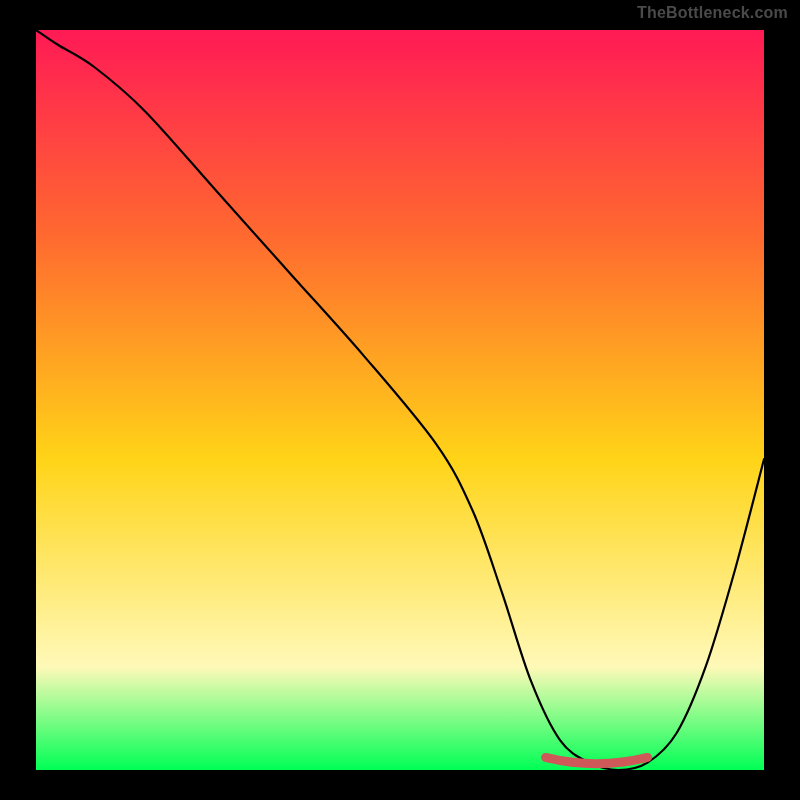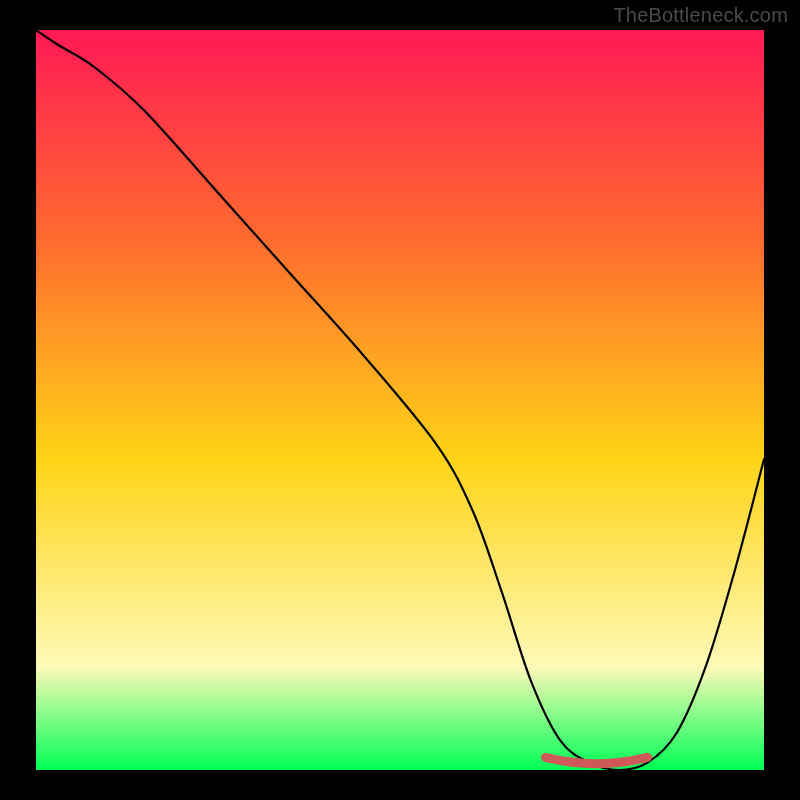--- a/index.html
+++ b/index.html
@@ -15,22 +15,22 @@
     position: relative;
     width: 800px;
     height: 800px;
     background: #000000;
   }
   .attribution {
     position: absolute;
     top: 4px;
     right: 12px;
     color: #4a4a4a;
-    font-size: 20px;
-    font-weight: 400;
+    font-size: 16px;
+    font-weight: 700;
     letter-spacing: 0.2px;
   }
   svg {
     display: block;
   }
 </style>
 </head>
 <body>
 
 <div class="frame">

